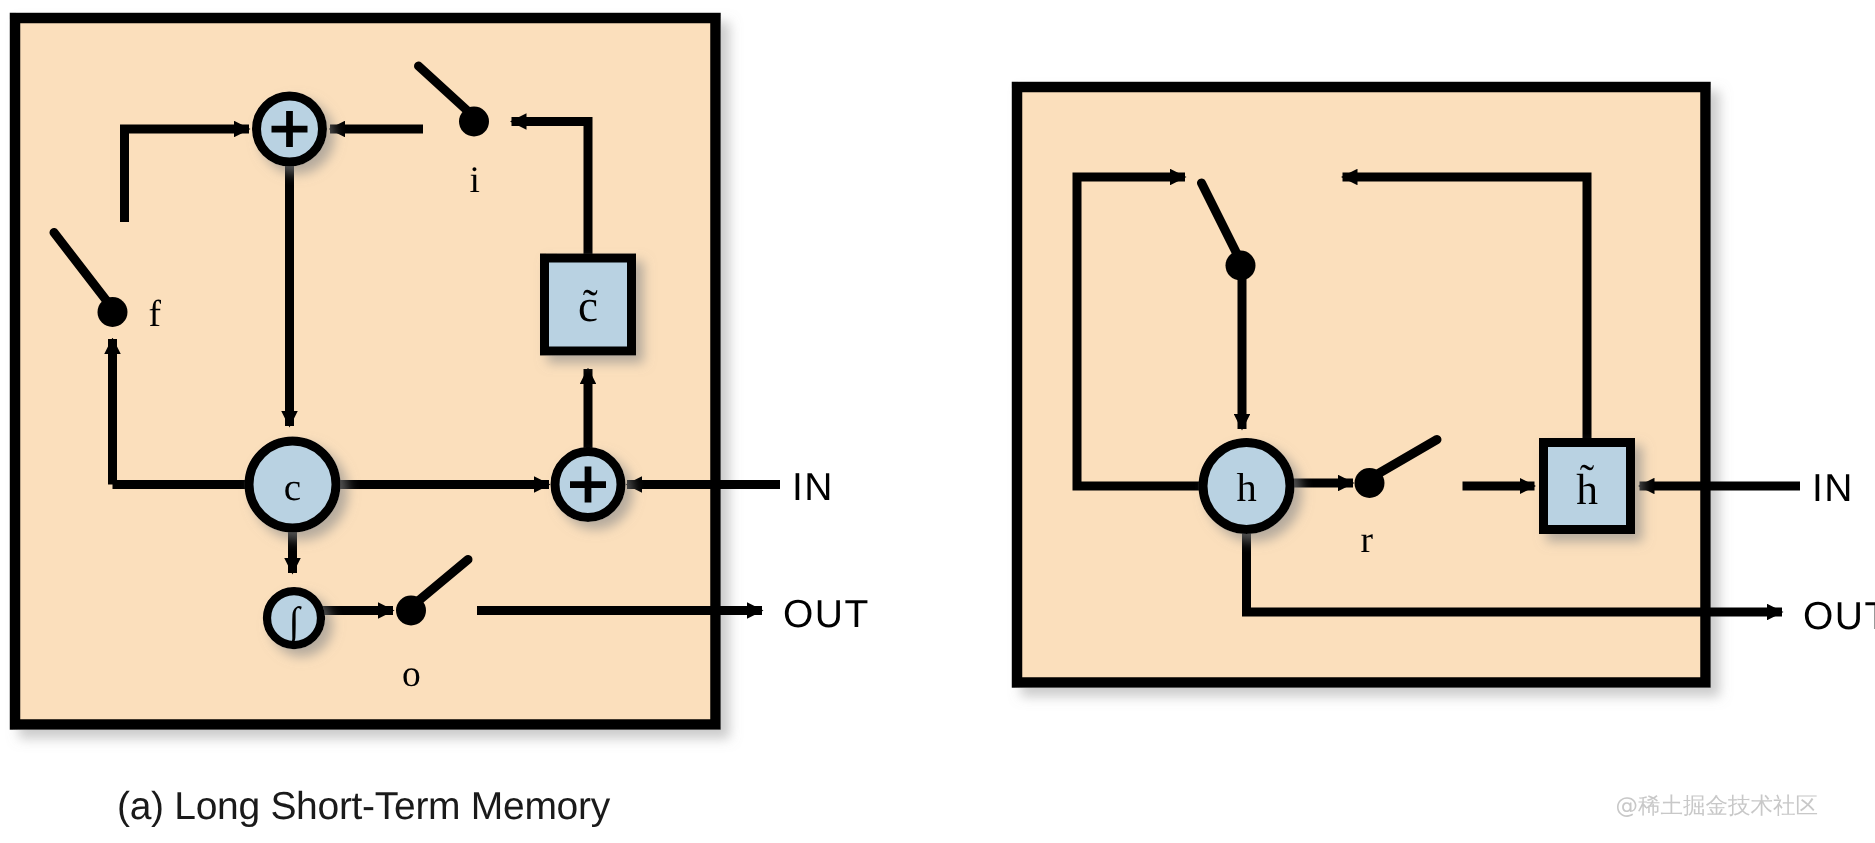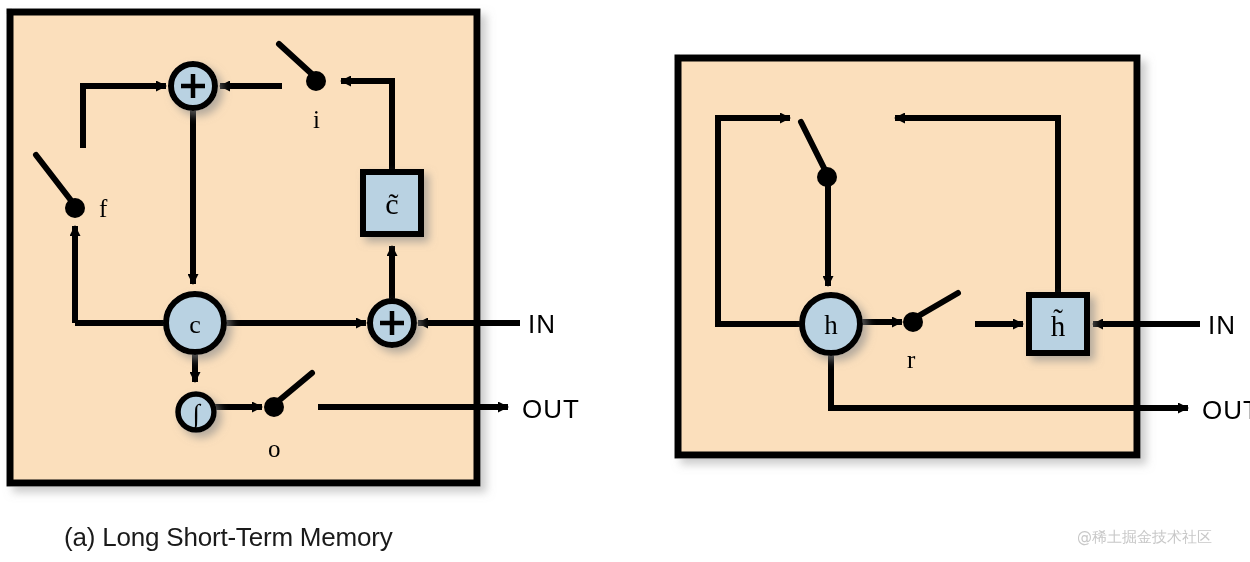--- a/index.html
+++ b/index.html
@@ -25,21 +25,21 @@
     top: 0;
   }
   .caption {
     position: absolute;
     font-family: "Liberation Sans", sans-serif;
     font-size: 26px;
     color: #1a1a1a;
     letter-spacing: -0.2px;
     white-space: nowrap;
   }
-  #caption-a { left: 64px;  top: 522px; }
+  #caption-a { left: 78px;  top: 522px; }
   #caption-b { left: 770px; top: 522px; }
   #watermark {
     position: absolute;
     left: 1077px;
     top: 528px;
     font-size: 15px;
     color: #c8c8c8;
     font-family: "DejaVu Sans", sans-serif;
     white-space: nowrap;
   }

